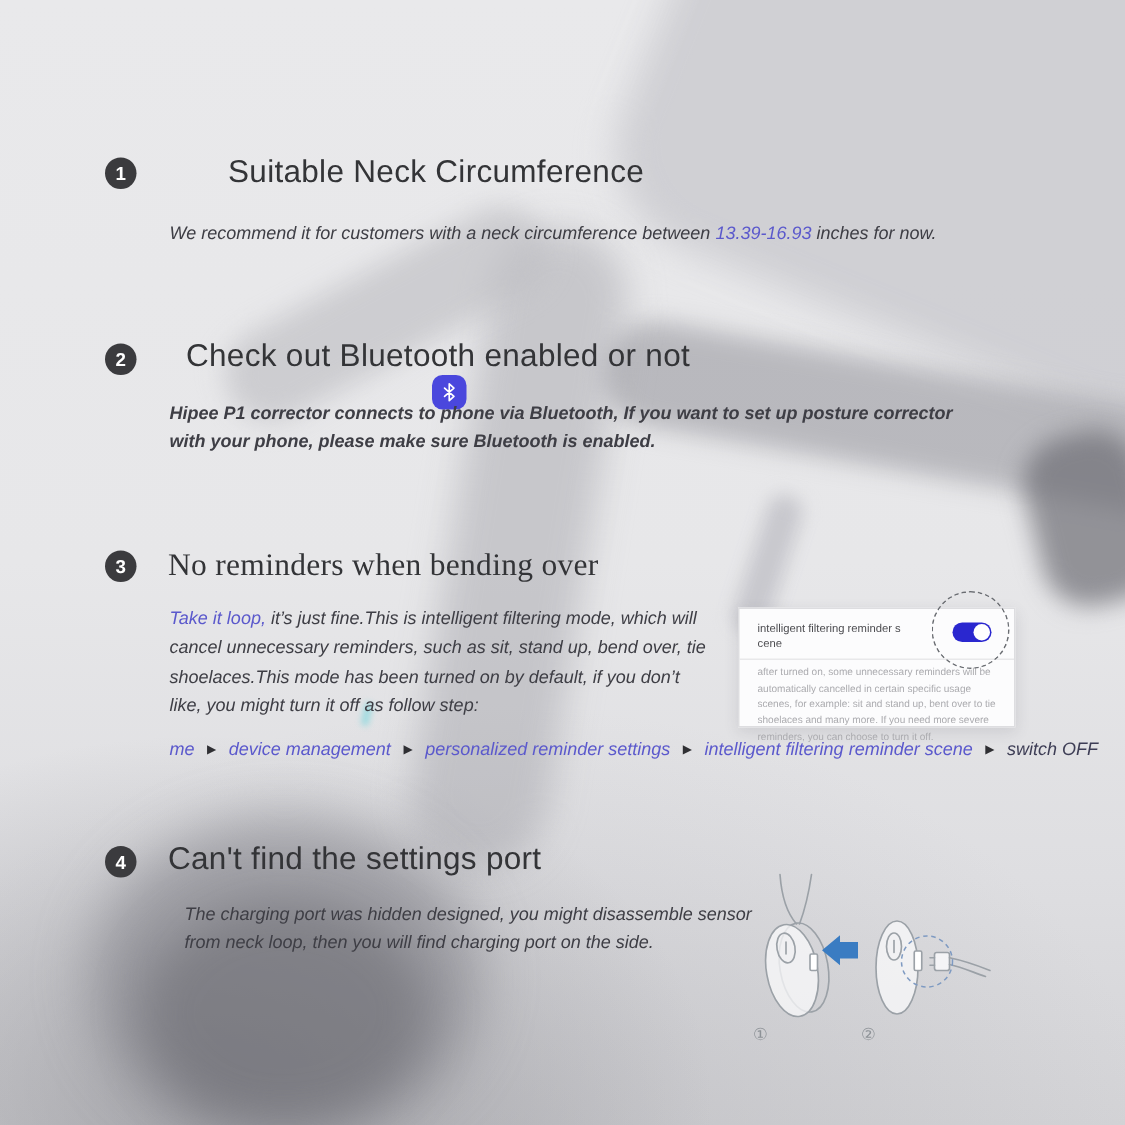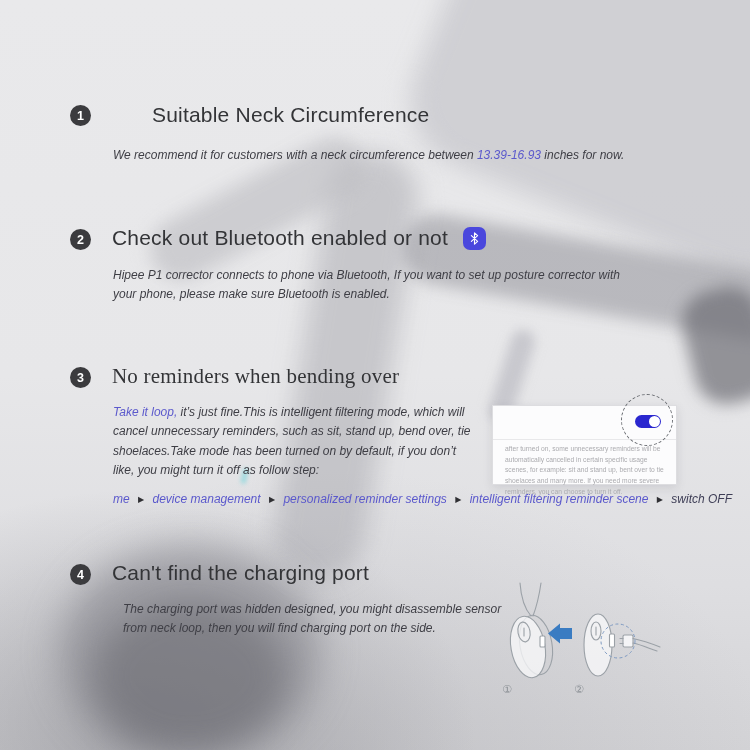--- a/index.html
+++ b/index.html
@@ -89,39 +89,43 @@
     <div>
       <div class="num-badge" style="left:70px;top:105px;">1</div>
       <div class="faq-title" style="left:112px;top:103px;margin-left:40px;">Suitable Neck Circumference</div>
       <div class="faq-body" style="left:113px;top:146px;width:560px;">
         <span>We recommend it for customers with a neck circumference between </span><span class="accent">13.39-16.93</span><span> inches for now.</span>
       </div>
     </div>
 
     <div>
       <div class="num-badge" style="left:70px;top:229px;">2</div>
-      <div class="faq-title" style="left:112px;top:226px;">
+      <div class="faq-title" style="left:124px;top:226px;flex-direction:column;">
         <span>Check out Bluetooth enabled or not</span>
         <span class="bt-icon">
           <svg width="15" height="15" viewBox="0 0 24 24">
             <path d="M7 7.5 L17 16.5 L12 21 L12 3 L17 7.5 L7 16.5" fill="none" stroke="#ffffff" stroke-width="1.8" stroke-linecap="round" stroke-linejoin="round"></path>
           </svg>
         </span>
       </div>
-      <div class="faq-body" style="left:113px;top:266px;width:528px;">Hipee P1 corrector connects to phone via Bluetooth, If you want to set up posture corrector with your phone, please make sure Bluetooth is enabled.</div>
+      <div class="faq-body" style="left:113px;top:266px;width:528px;font-weight:bold;">Hipee P1 corrector connects to phone via Bluetooth, If you want to set up posture corrector with your phone, please make sure Bluetooth is enabled.</div>
     </div>
 
     <div>
       <div class="num-badge" style="left:70px;top:367px;">3</div>
       <div class="faq-title" style="left:112px;top:364px;font-family:Liberation Serif, serif;">No reminders when bending over</div>
       <div class="faq-body" style="left:113px;top:403px;width:360px;">
-        <span class="accent">Take it loop,</span><span> it’s just fine.This is intelligent filtering mode, which will cancel unnecessary reminders, such as sit, stand up, bend over, tie shoelaces.Take mode has been turned on by default, if you don’t like, you might turn it off  as follow step:</span>
+        <span class="accent">Take it loop,</span><span> it’s just fine.This is intelligent filtering mode, which will cancel unnecessary reminders, such as sit, stand up, bend over, tie shoelaces.This mode has been turned on by default, if you don’t like, you might turn it off  as follow step:</span>
       </div>
 
       <div class="settings-card">
+        <div class="card-title">
+          <div>intelligent filtering reminder s</div>
+          <div>cene</div>
+        </div>
         <div class="toggle">
           <div class="toggle-knob"></div>
         </div>
         <div class="card-divider"></div>
         <div class="card-desc">after turned on, some unnecessary reminders will be automatically cancelled in certain specific usage scenes, for example: sit and stand up, bent over to tie shoelaces and many more. If you need more severe reminders, you can choose to turn it off.</div>
       </div>
       <div class="dashed-circle"></div>
 
       <div class="breadcrumb">
         <span>me</span>
@@ -131,21 +135,21 @@
         <span>personalized reminder settings</span>
         <span class="crumb-sep">▶</span>
         <span>intelligent filtering reminder scene</span>
         <span class="crumb-sep">▶</span>
         <span class="crumb-last">switch OFF</span>
       </div>
     </div>
 
     <div>
       <div class="num-badge" style="left:70px;top:564px;">4</div>
-      <div class="faq-title" style="left:112px;top:561px;">Can't find the charging port</div>
+      <div class="faq-title" style="left:112px;top:561px;">Can't find the settings port</div>
       <div class="faq-body" style="left:123px;top:600px;width:385px;">The charging port was hidden designed, you might disassemble sensor from neck loop, then you will find charging port on the side.</div>
 
       <svg class="diagram" width="180" height="125" viewBox="0 0 180 125">
         <g fill="none" stroke="#9ba1a7" stroke-width="1.1" stroke-linecap="round">
 
           <path d="M30,8 C31,22 34,33 41,41"></path>
           <path d="M51,8 C49,22 46,33 43,41"></path>
 
           <ellipse cx="46" cy="70" rx="16" ry="30" transform="rotate(-10 46 70)"></ellipse>
           <ellipse cx="38" cy="72" rx="17" ry="31" transform="rotate(-10 38 72)" fill="rgba(250,250,251,0.75)"></ellipse>

